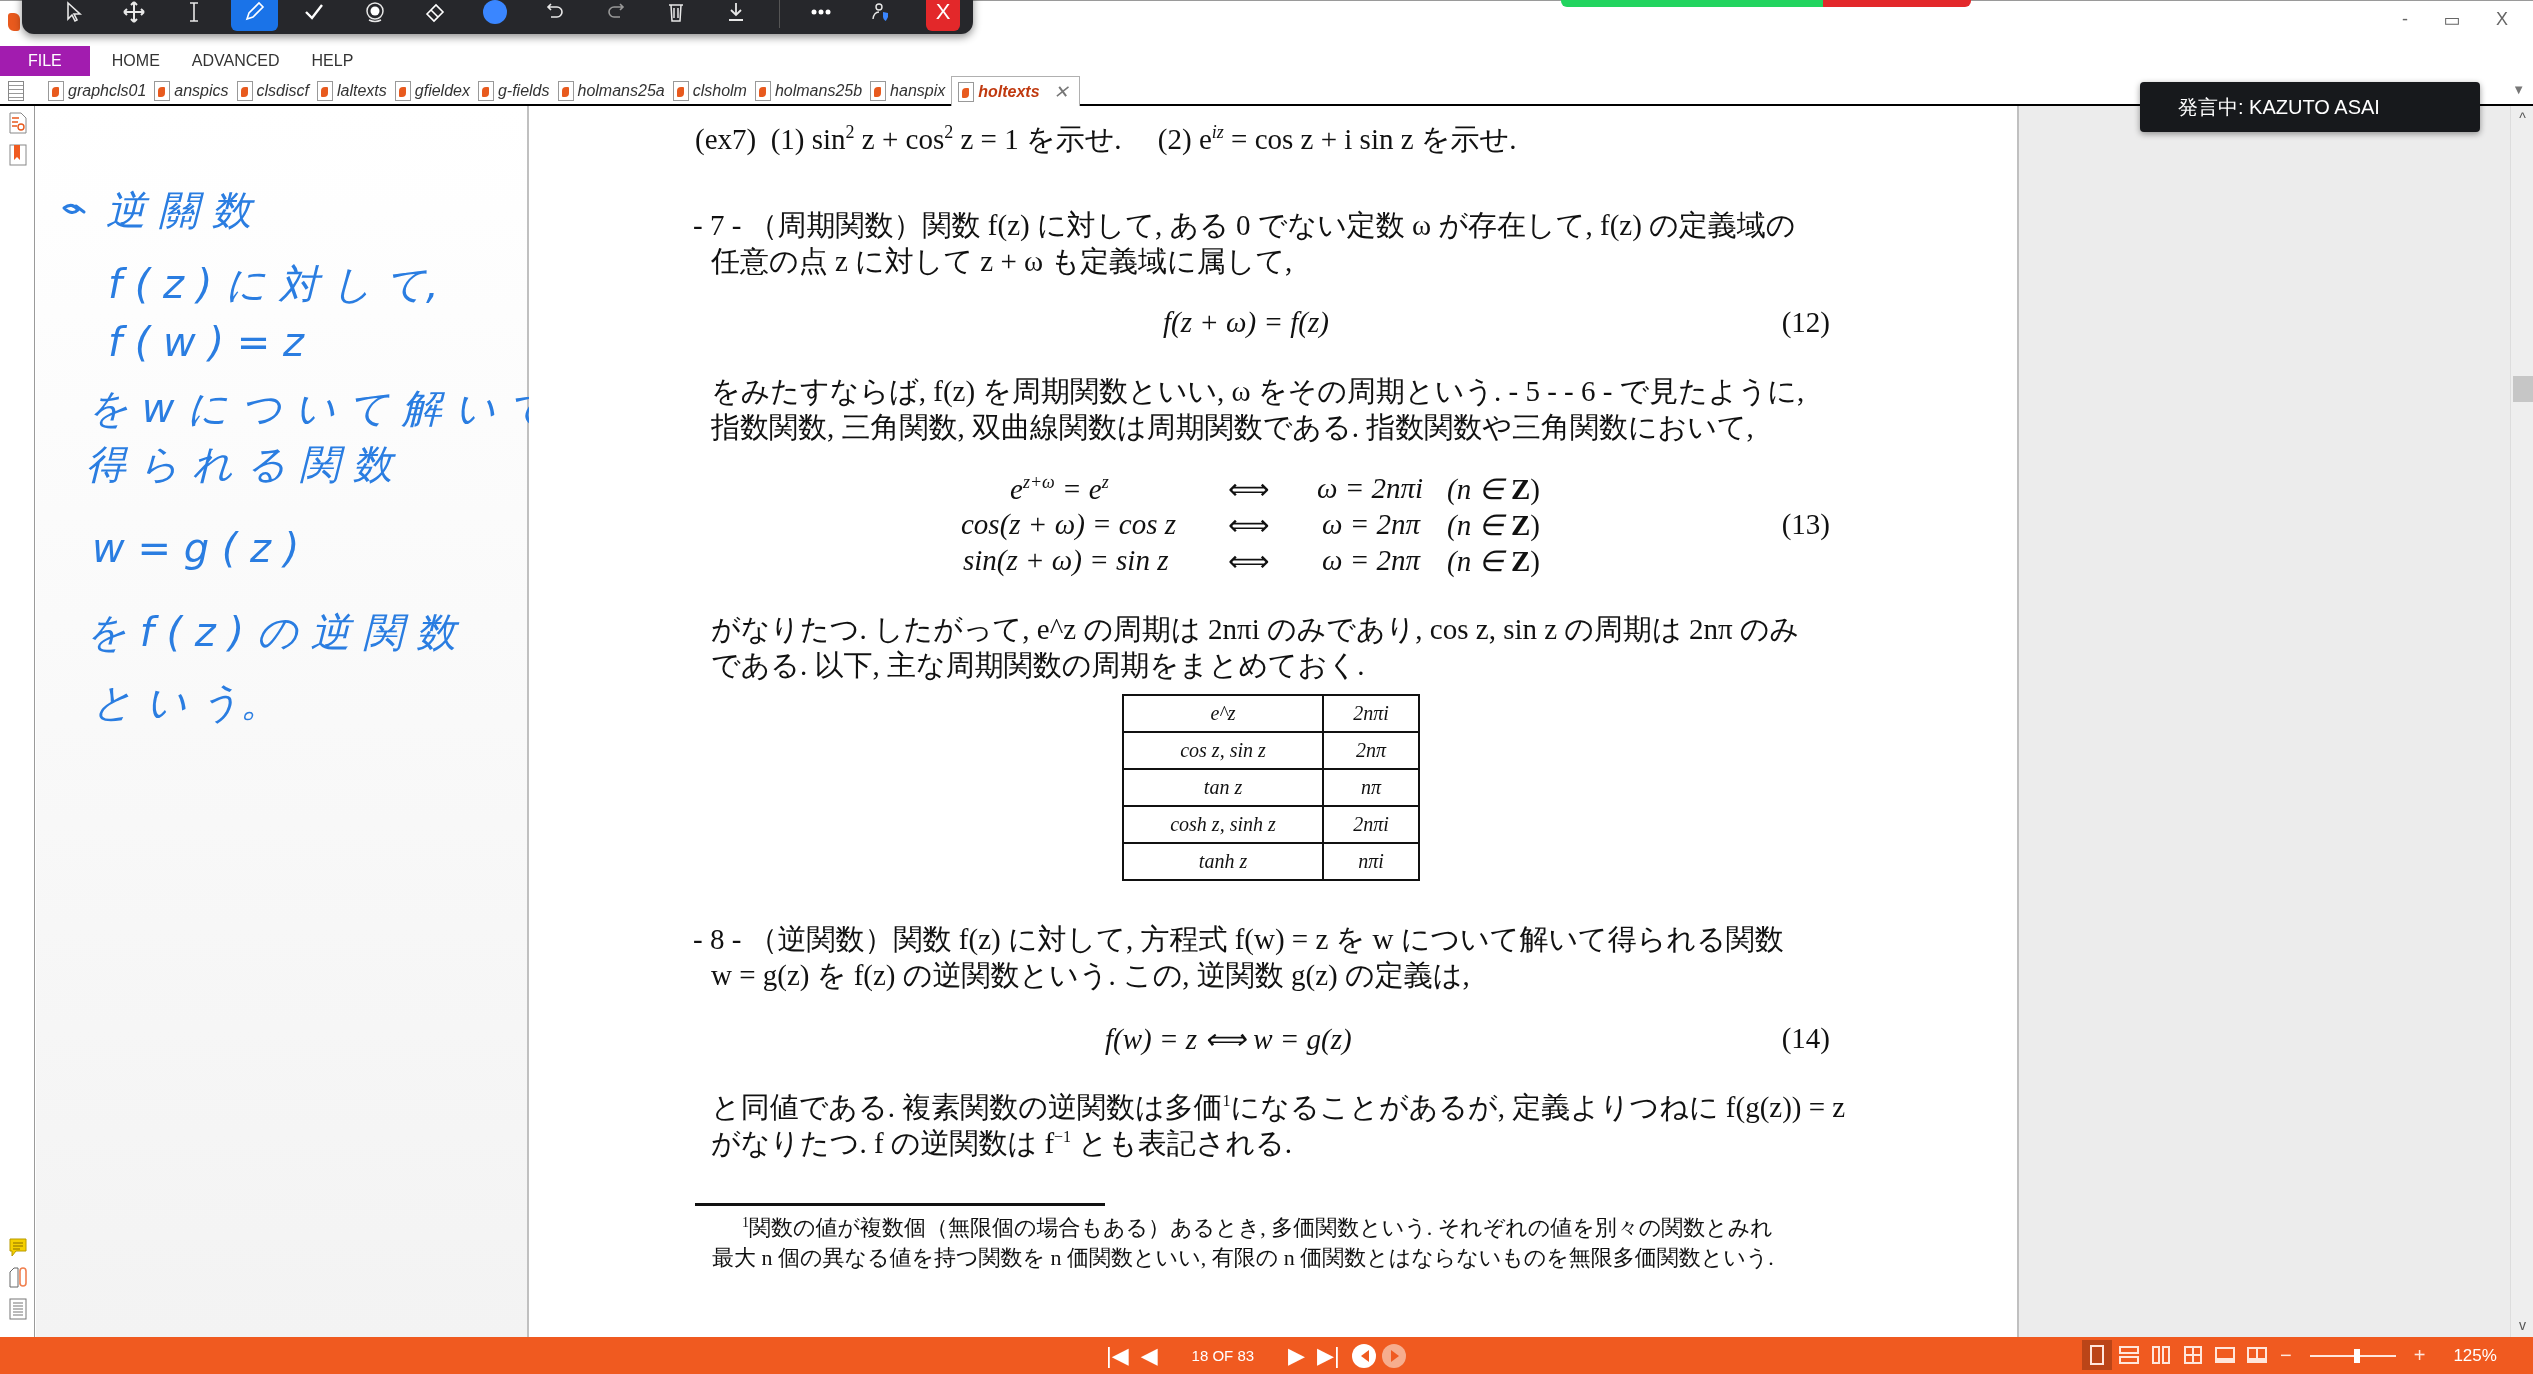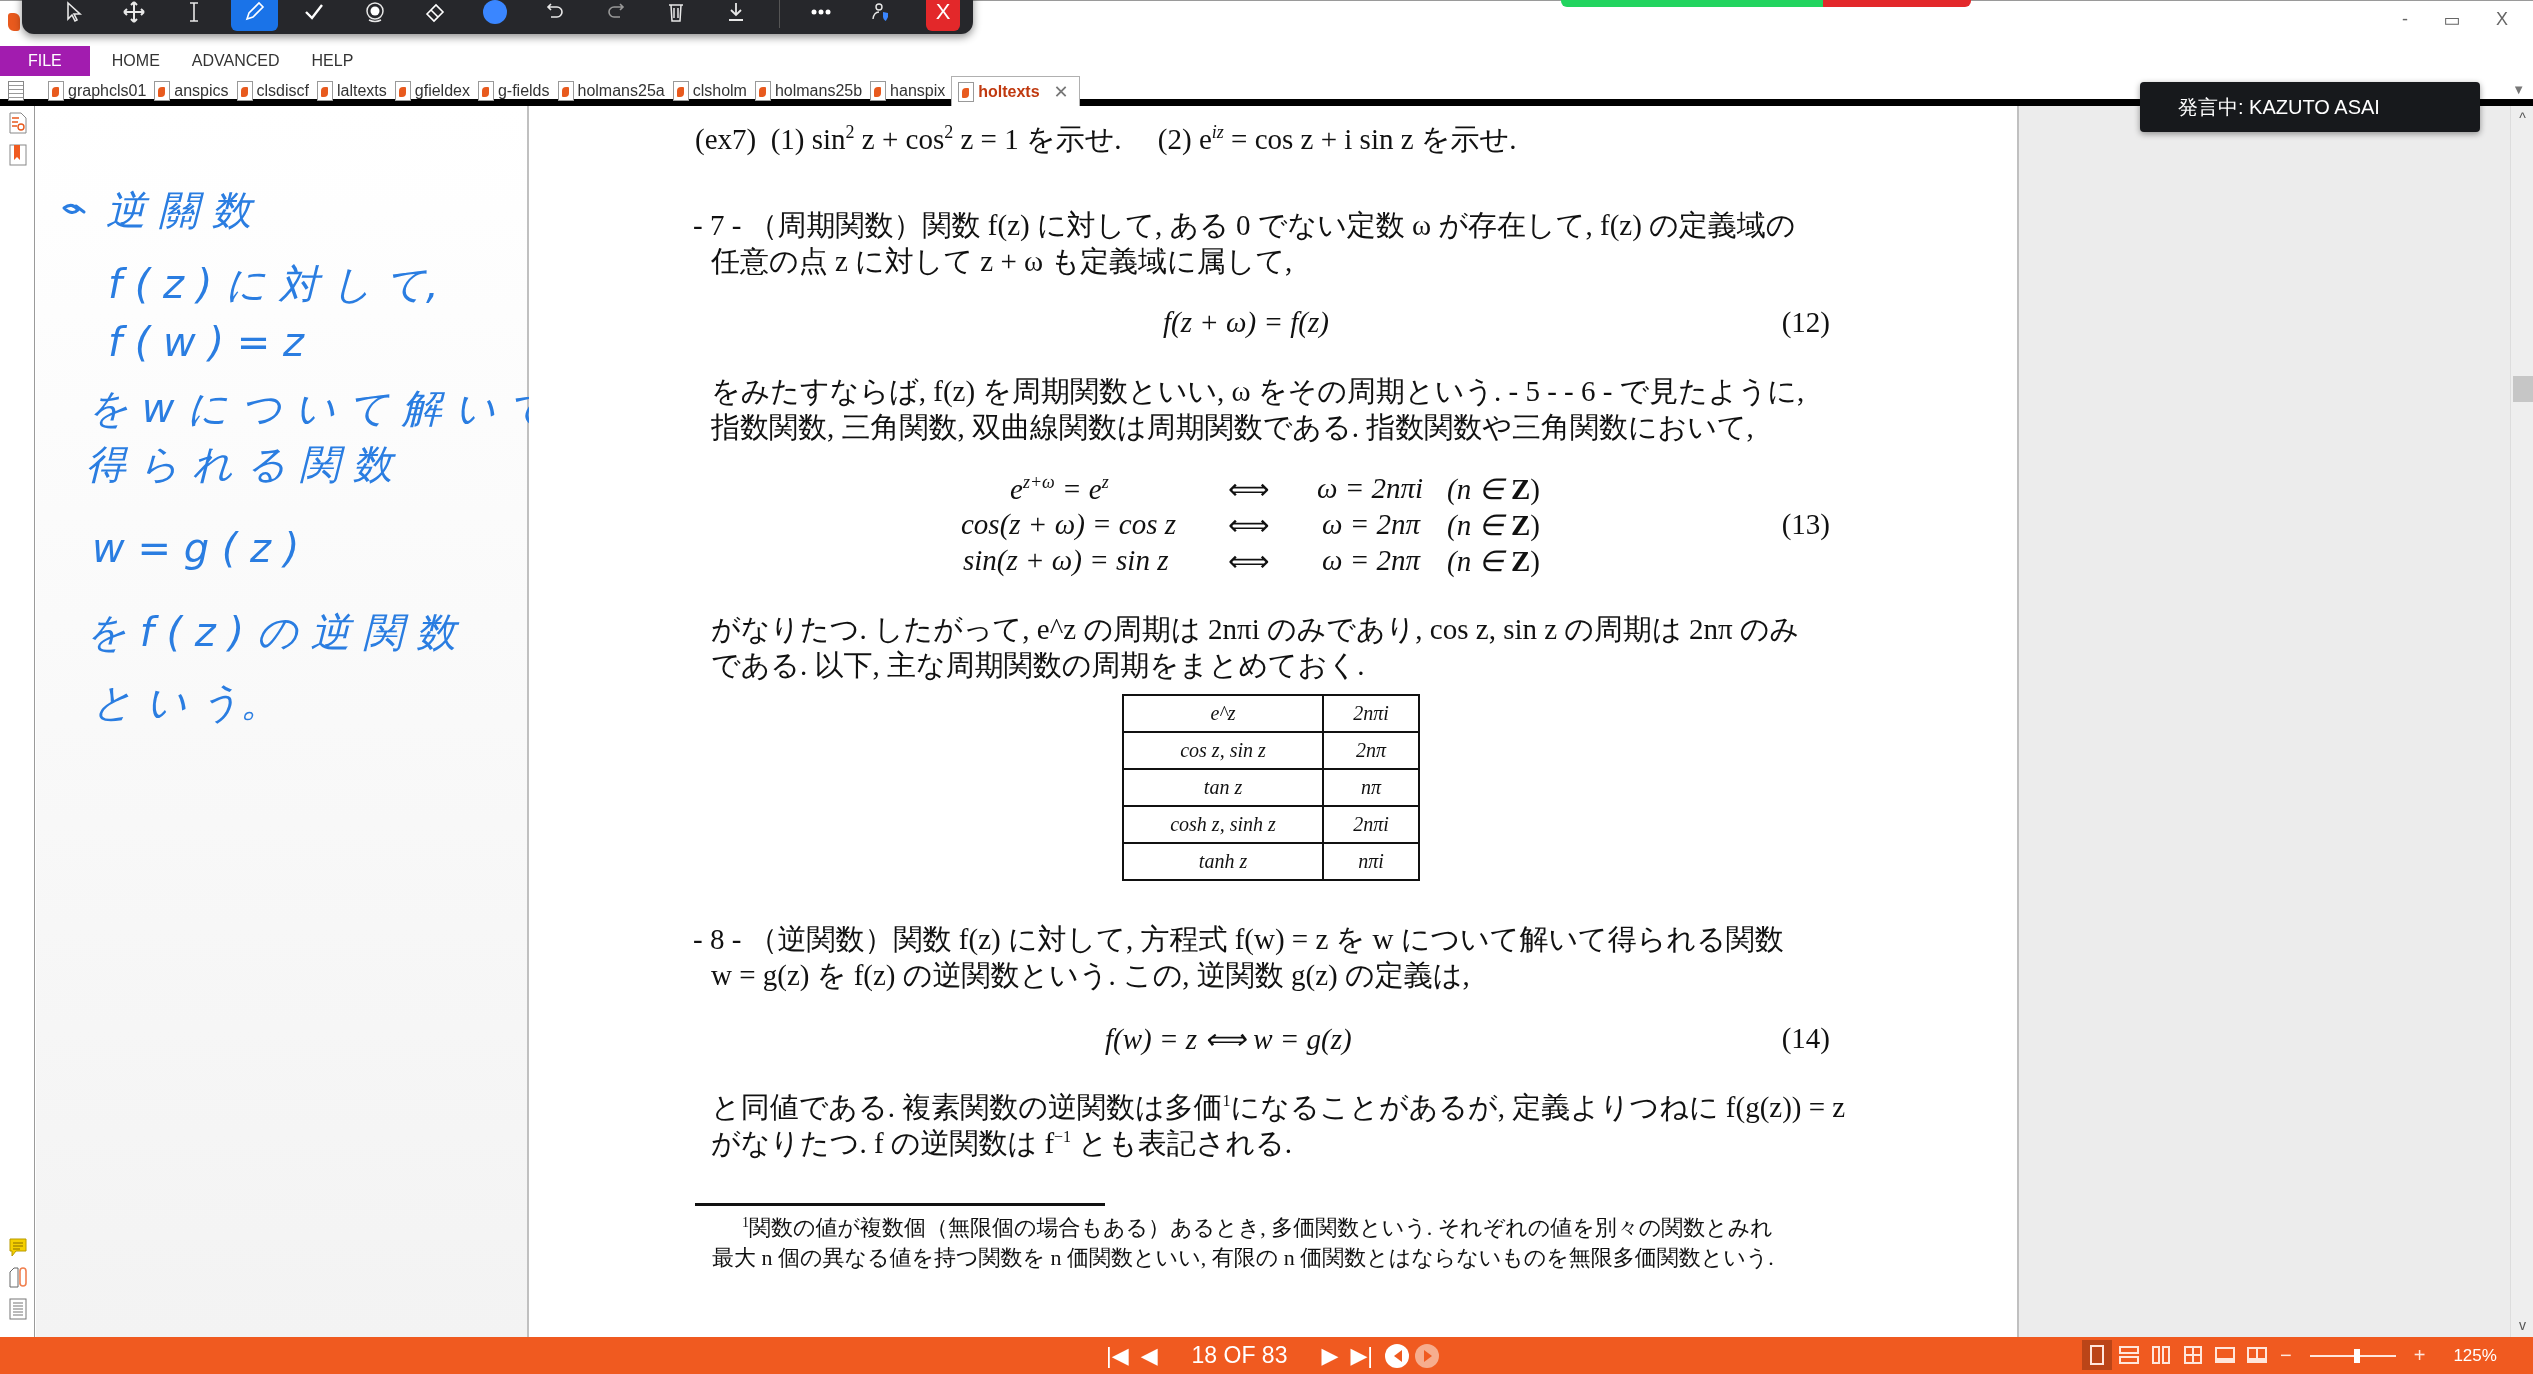--- a/index.html
+++ b/index.html
@@ -22,21 +22,21 @@
   .tb-sep { width: 1px; height: 32px; background: #555; margin: 0 18px 0 6px; }
   .tb-btn.close { background: #e3282a; width: 36px; margin-left: 8px; }
   .color-dot { width: 24px; height: 24px; border-radius: 50%; background: #3a86ff; }
 
   
   .menubar { position: absolute; left: 0; top: 46px; width: 2533px; height: 30px; background: #ffffff; display: flex; align-items: center; }
   .menu-item { font-size: 16px; color: #333; padding: 0 16px; height: 30px; line-height: 30px; cursor: pointer; }
   .menu-item.file { background: #a21caf; color: #fff; padding: 0 28px; margin-right: 6px; }
 
   
-  .tabbar { position: absolute; left: 0; top: 76px; width: 2533px; height: 30px; background: #ffffff; border-bottom: 7px solid #000000; }
+  .tabbar { position: absolute; left: 0; top: 76px; width: 2533px; height: 30px; background: #ffffff; border-bottom: 2px solid #000000; font-style: italic; }
   .tab-strip-icon { position: absolute; left: 8px; top: 5px; width: 16px; height: 20px; border: 1px solid #888; background: repeating-linear-gradient(#fff 0 3px, #999 3px 4px); }
   .tabs { position: absolute; left: 46px; top: 0; height: 30px; display: flex; align-items: center; }
   .tab { display: flex; align-items: center; height: 30px; padding: 0 6px 0 2px; font-size: 16px; color: #333; cursor: pointer; }
   .tab .pdf-ico { width: 16px; height: 20px; border: 1px solid #999; background: #fff; margin-right: 4px; position: relative; }
   .tab .pdf-ico::after { content: ""; position: absolute; left: 3px; top: 5px; width: 7px; height: 10px; background: #e85a1e; border-radius: 4px 1px 4px 1px; }
   .tab.active { border: 1px solid #b0b0b0; border-bottom: 1px solid #fff; background: #fff; height: 31px; margin-top: 1px; padding: 0 10px 0 6px; }
   .tab.active .tab-label { color: #c0390f; font-weight: bold; }
   .tab .close-x { margin-left: 14px; color: #777; font-size: 18px; }
   .tab-overflow { position: absolute; right: 8px; top: 6px; color: #777; font-size: 13px; }
 
@@ -73,21 +73,21 @@
   
   .scrollbar { position: absolute; left: 2510px; top: 106px; width: 23px; height: 1231px; background: #eeeeee; border-left: 1px solid #ddd; }
   .scroll-up { position: absolute; top: 4px; left: 0; width: 23px; text-align: center; color: #555; font-size: 14px; cursor: pointer; }
   .scroll-thumb { position: absolute; top: 270px; left: 2px; width: 20px; height: 26px; background: #c6c6c6; cursor: pointer; }
   .scroll-down { position: absolute; bottom: 4px; left: 0; width: 23px; text-align: center; color: #555; font-size: 14px; cursor: pointer; }
 
   
   .statusbar { position: absolute; left: 0; top: 1337px; width: 2533px; height: 37px; background: #f05a20; }
   .nav { position: absolute; left: 1100px; top: 0; height: 37px; display: flex; align-items: center; color: #fff; }
   .nav-btn { color: #fff; font-size: 22px; margin: 0 6px; cursor: pointer; }
-  .page-indicator { color: #fff; font-size: 23px; margin: 0 28px; }
+  .page-indicator { color: #fff; font-size: 15px; margin: 0 28px; }
   .nav-circle { width: 24px; height: 24px; border-radius: 50%; background: #fff; margin-left: 6px; position: relative; cursor: pointer; }
   .nav-circle.dim { background: #f6ad8e; }
   .nav-circle::after { content: ""; position: absolute; top: 6px; border: 6px solid transparent; }
   .nav-circle.back::after { left: 3px; border-right: 8px solid #f05a20; }
   .nav-circle.fwd::after { left: 9px; border-left: 8px solid #f05a20; }
   .views { position: absolute; left: 2082px; top: 3px; display: flex; align-items: center; }
   .view-btn { width: 30px; height: 30px; margin-right: 2px; display: flex; align-items: center; justify-content: center; cursor: pointer; }
   .view-btn.active { background: #bb4518; }
   .view-btn .shape { border: 2px solid #ffe6dc; }
   .zoom-ctrl { position: absolute; left: 2280px; top: 0; height: 37px; display: flex; align-items: center; color: #ffe6dc; }

